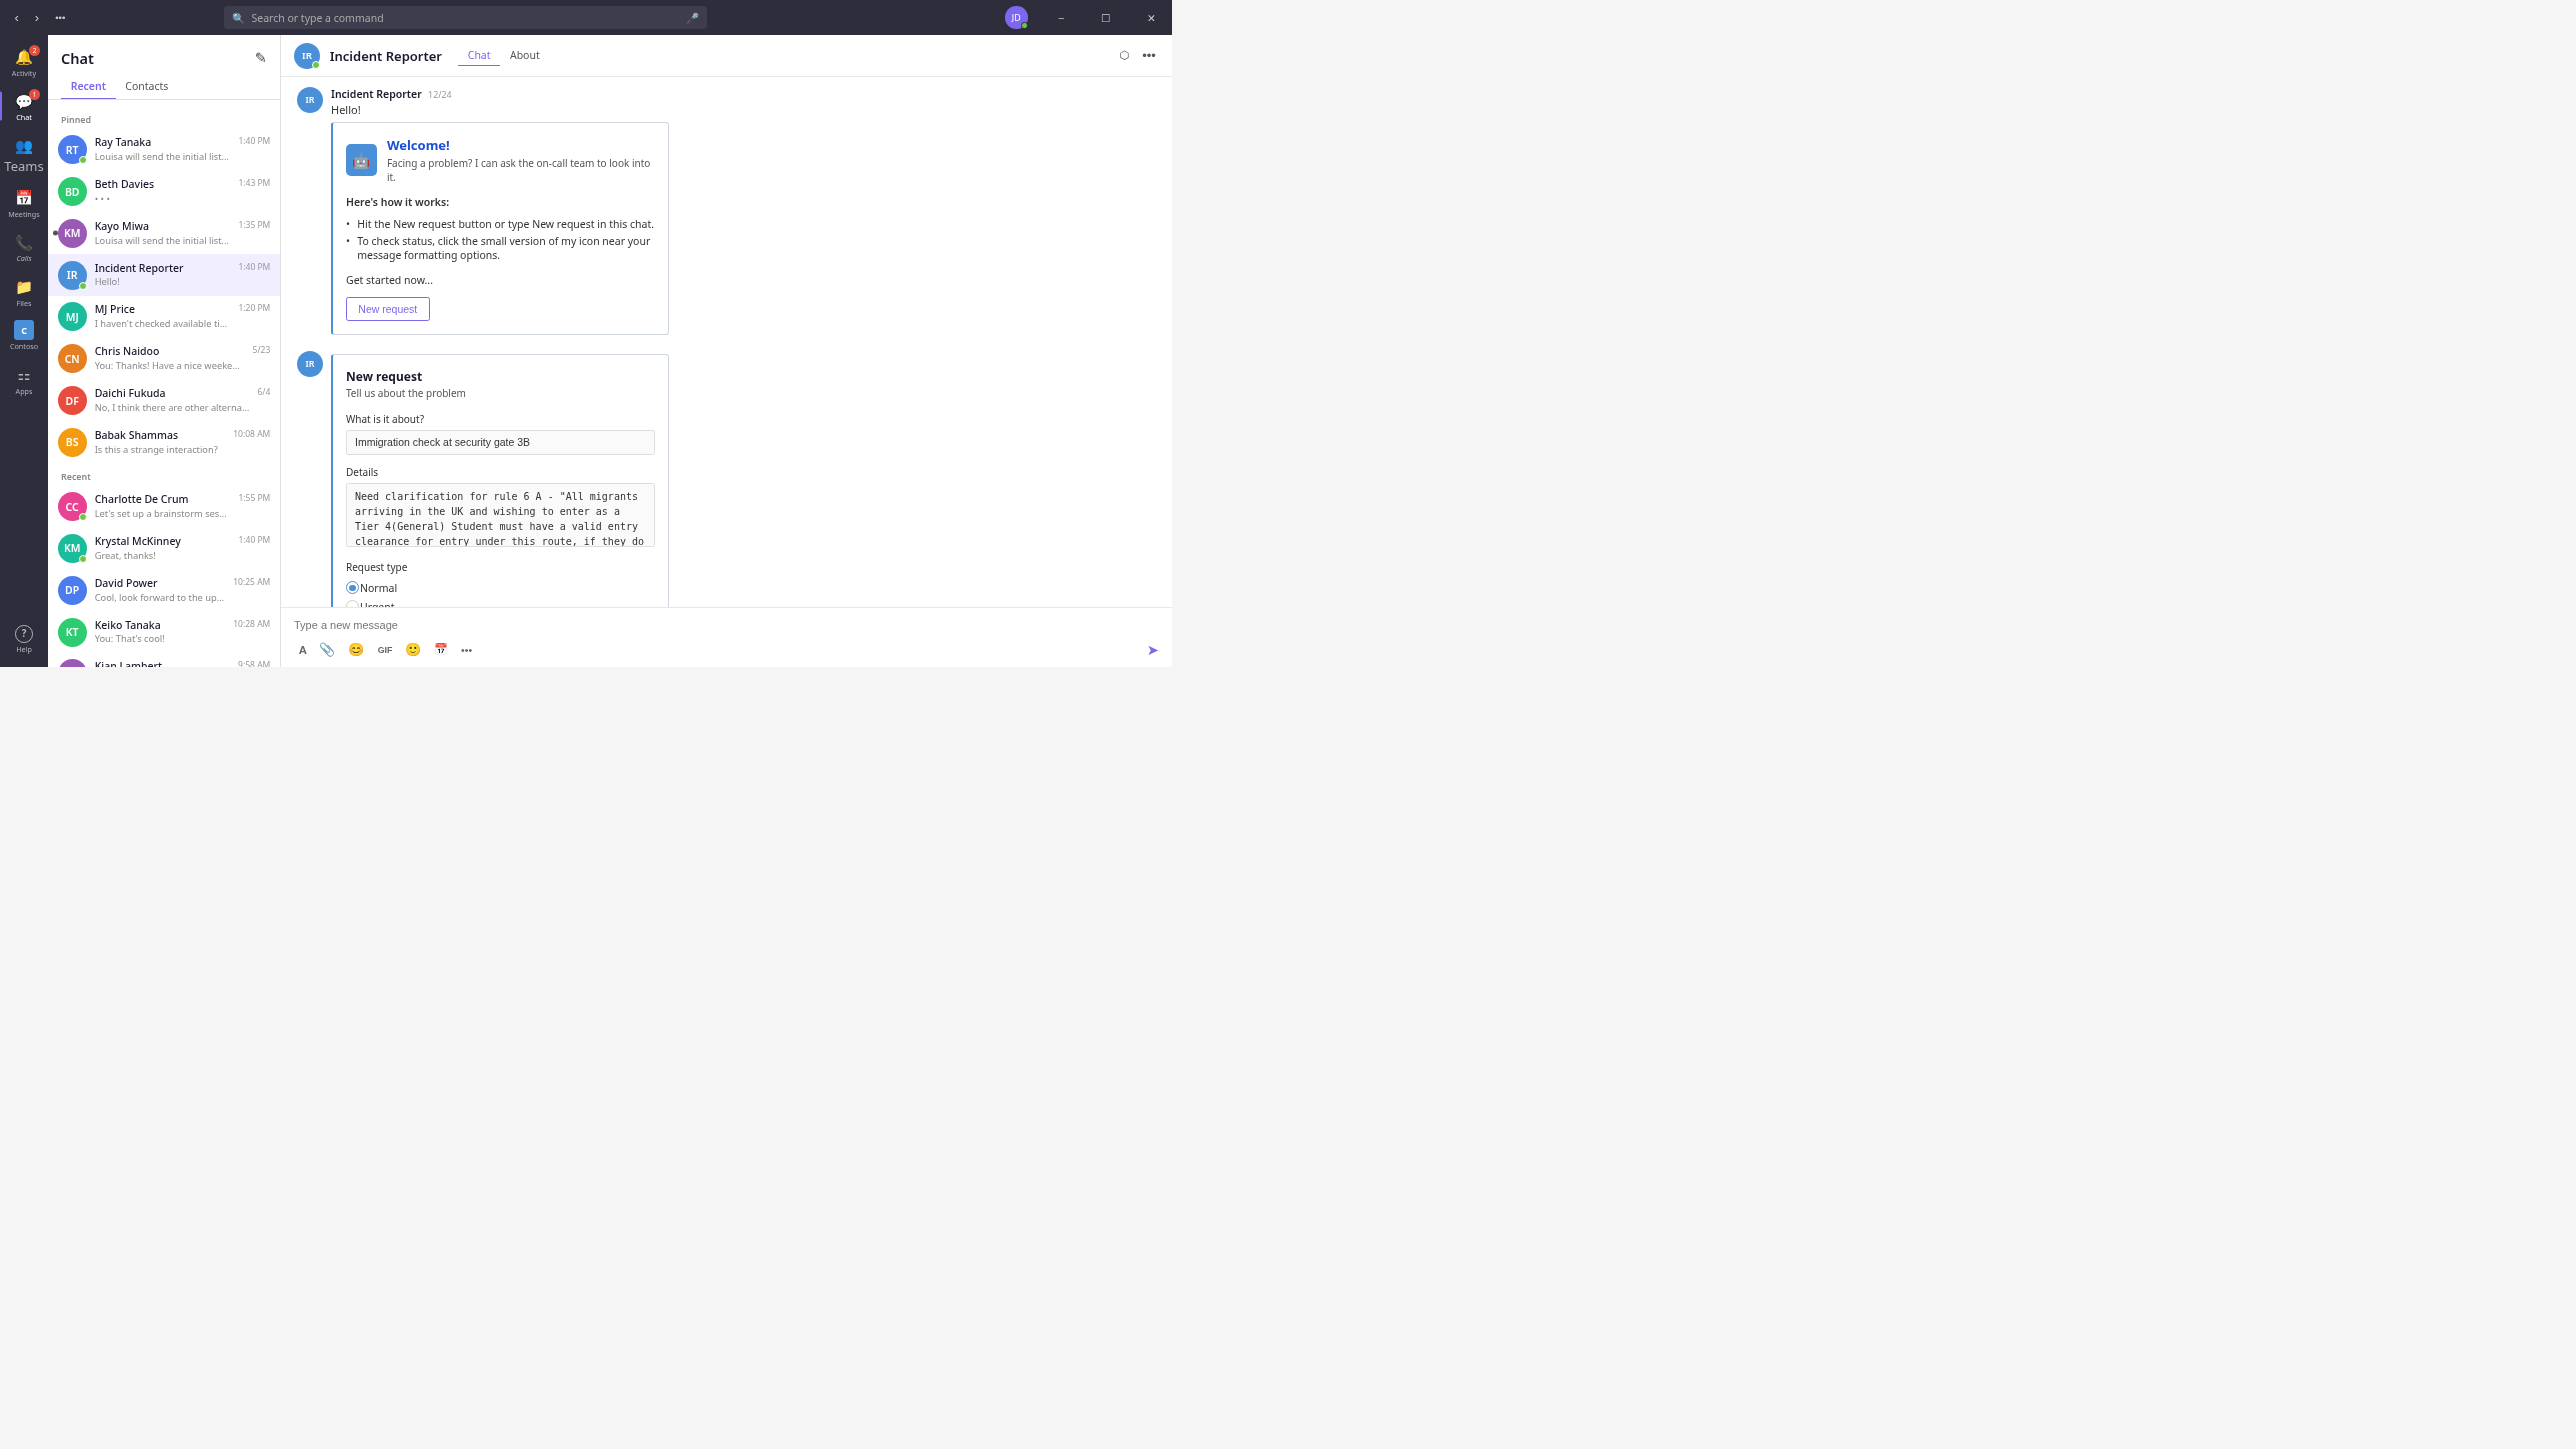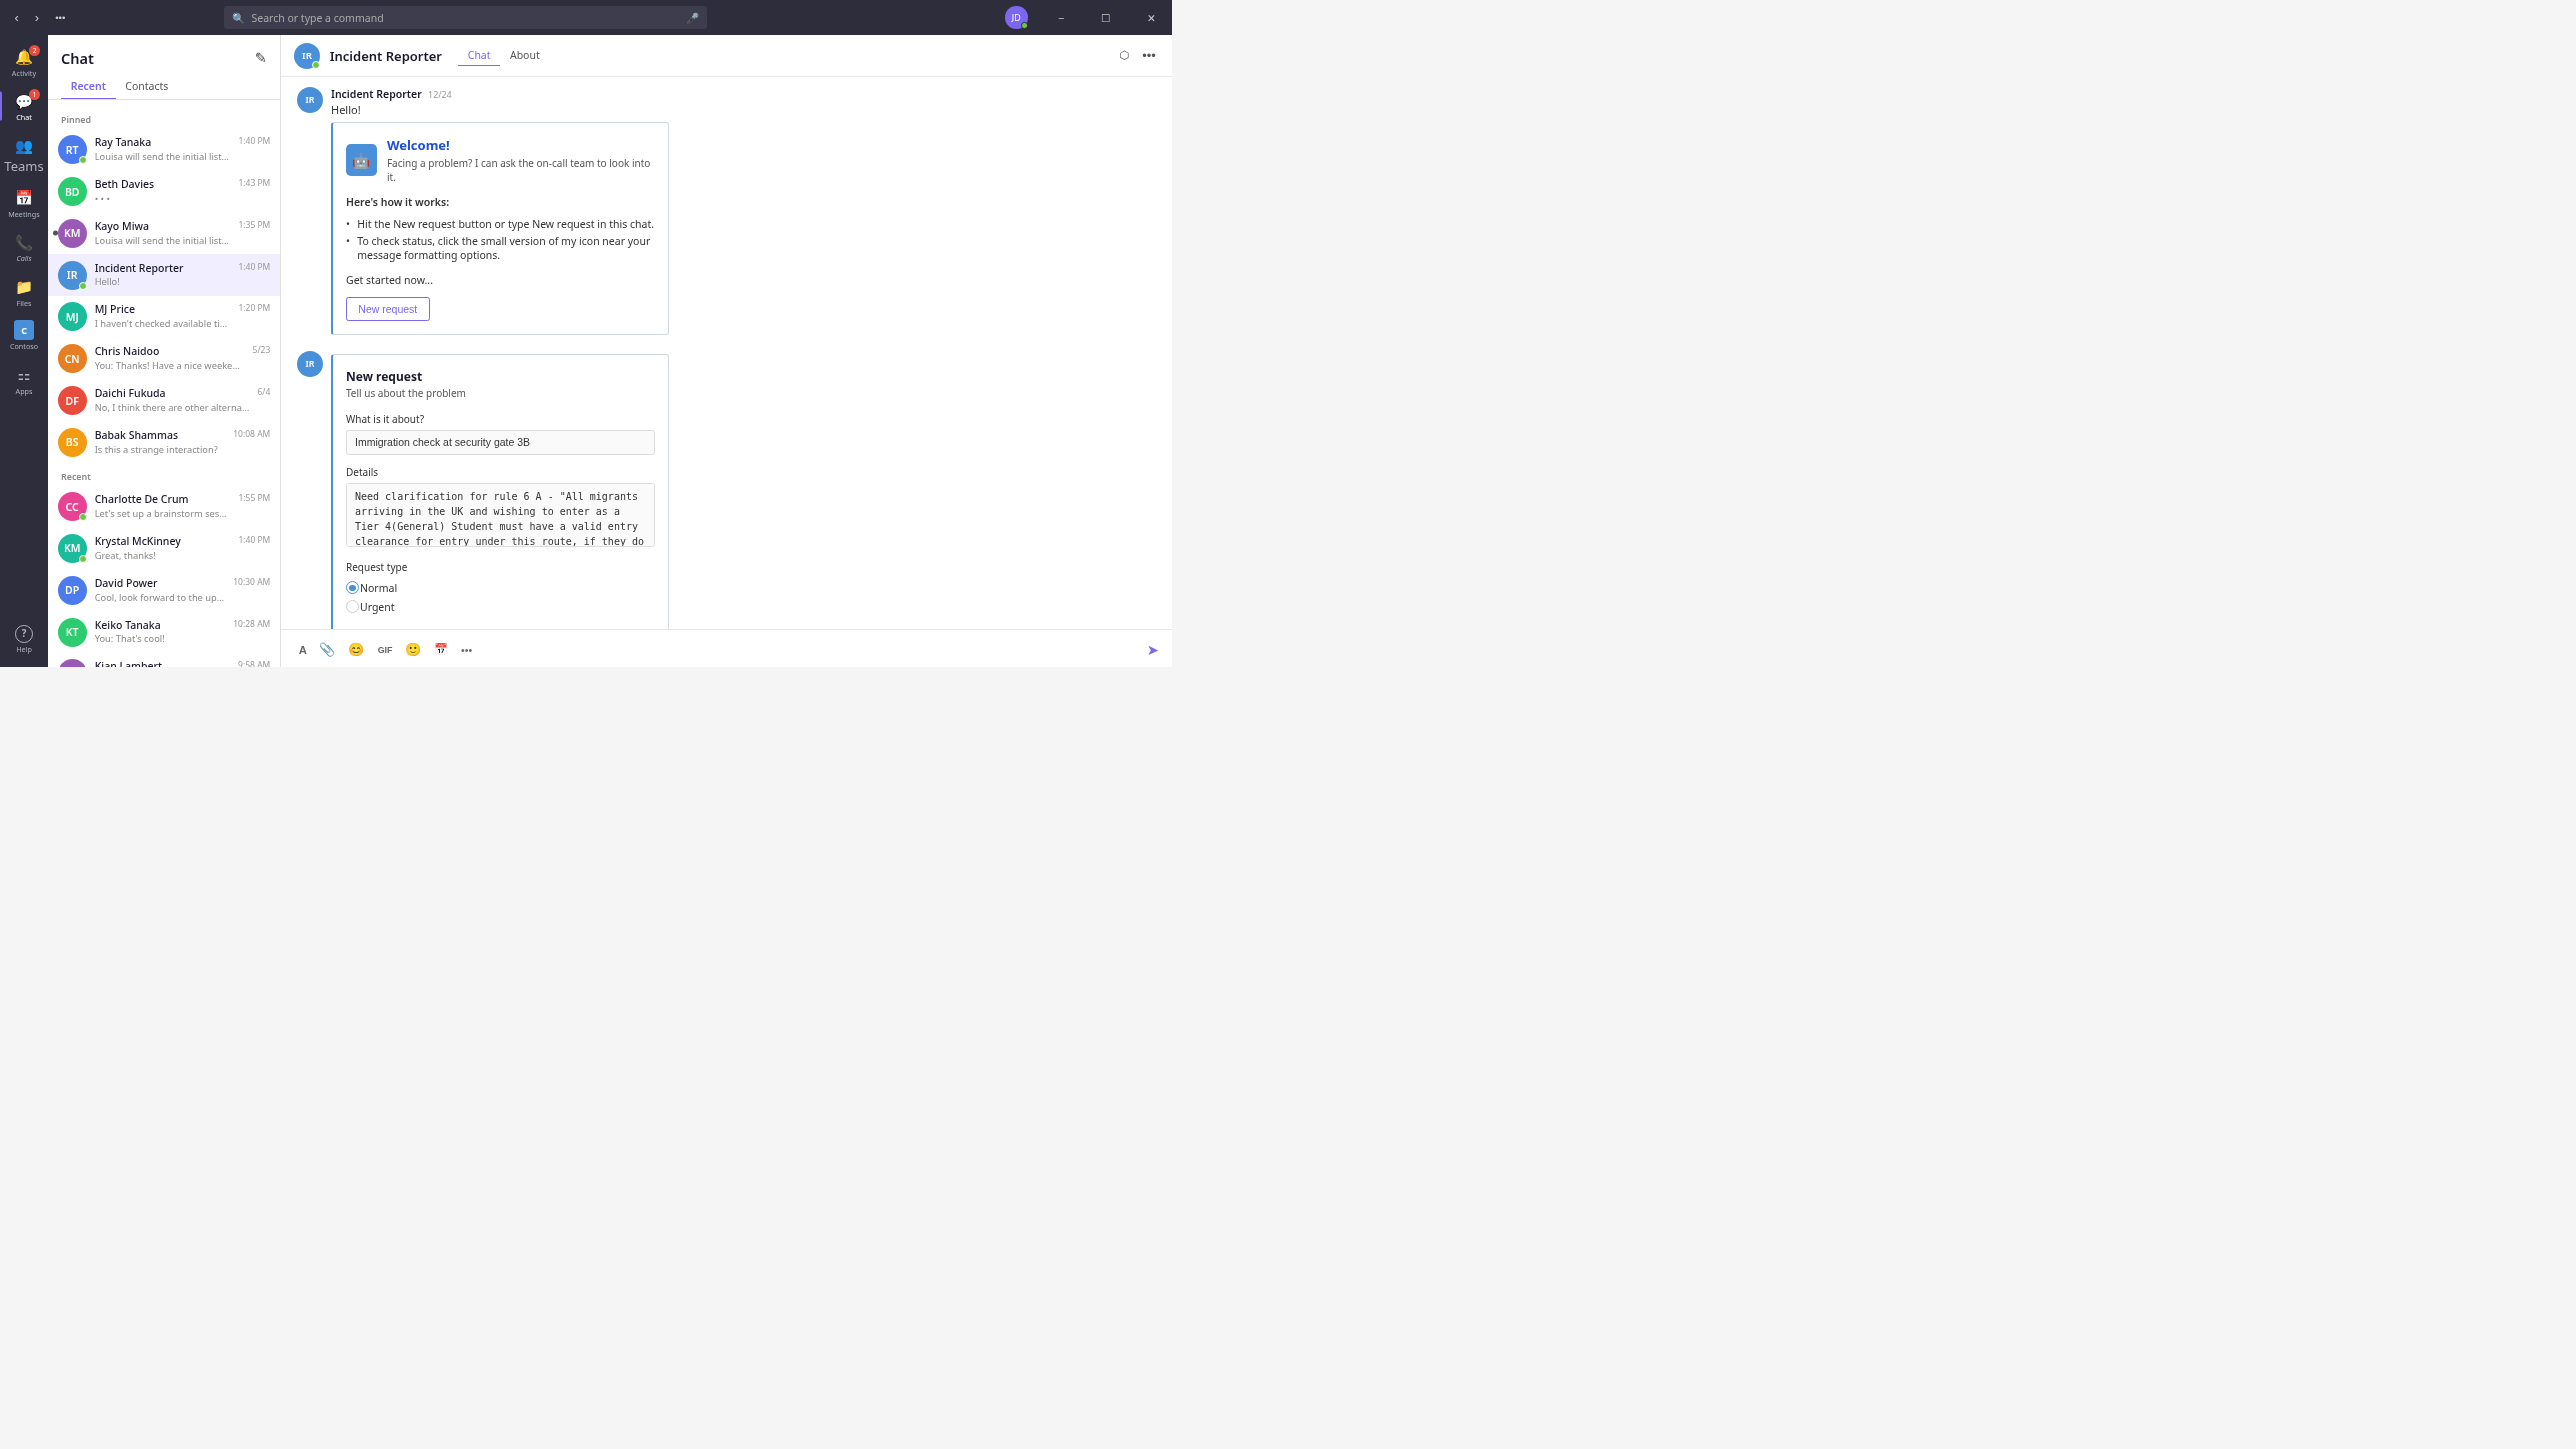--- a/index.html
+++ b/index.html
@@ -464,21 +464,21 @@
             <span class="chat-time">1:40 PM</span>
           </div>
       </div>
       <div class="chat-item">
         <div class="chat-avatar av-blue">DP</div>
         <div class="chat-info">
           <div class="chat-name">David Power</div>
           <div class="chat-preview">Cool, look forward to the update.</div>
         </div>
         <div class="chat-meta">
-            <span class="chat-time">10:30 AM</span>
+            <span class="chat-time">10:25 AM</span>
           </div>
       </div>
       <div class="chat-item">
         <div class="chat-avatar av-green">KT</div>
         <div class="chat-info">
           <div class="chat-name">Keiko Tanaka</div>
           <div class="chat-preview">You: That's cool!</div>
         </div>
         <div class="chat-meta">
             <span class="chat-time">10:28 AM</span>
@@ -570,20 +570,21 @@
               <div class="radio-circle"></div>
               <span>Urgent</span>
             </div>
           </div>
         </div>
       </div>
 
     </div>
 
     <div class="composer">
+      <input class="composer-input" placeholder="Type a new message" style="">
       <div class="composer-toolbar">
         <button class="toolbar-btn" style="font-weight:700;font-size:11.3px;">A</button>
         <button class="toolbar-btn">📎</button>
         <button class="toolbar-btn">😊</button>
         <button class="toolbar-btn" style="font-size:8.9px;font-weight:700;">GIF</button>
         <button class="toolbar-btn">🙂</button>
         <button class="toolbar-btn" style="font-size:11.3px;">📅</button>
         <button class="toolbar-btn" style="font-size:10.5px;">•••</button>
         <button class="send-btn">➤</button>
       </div>

